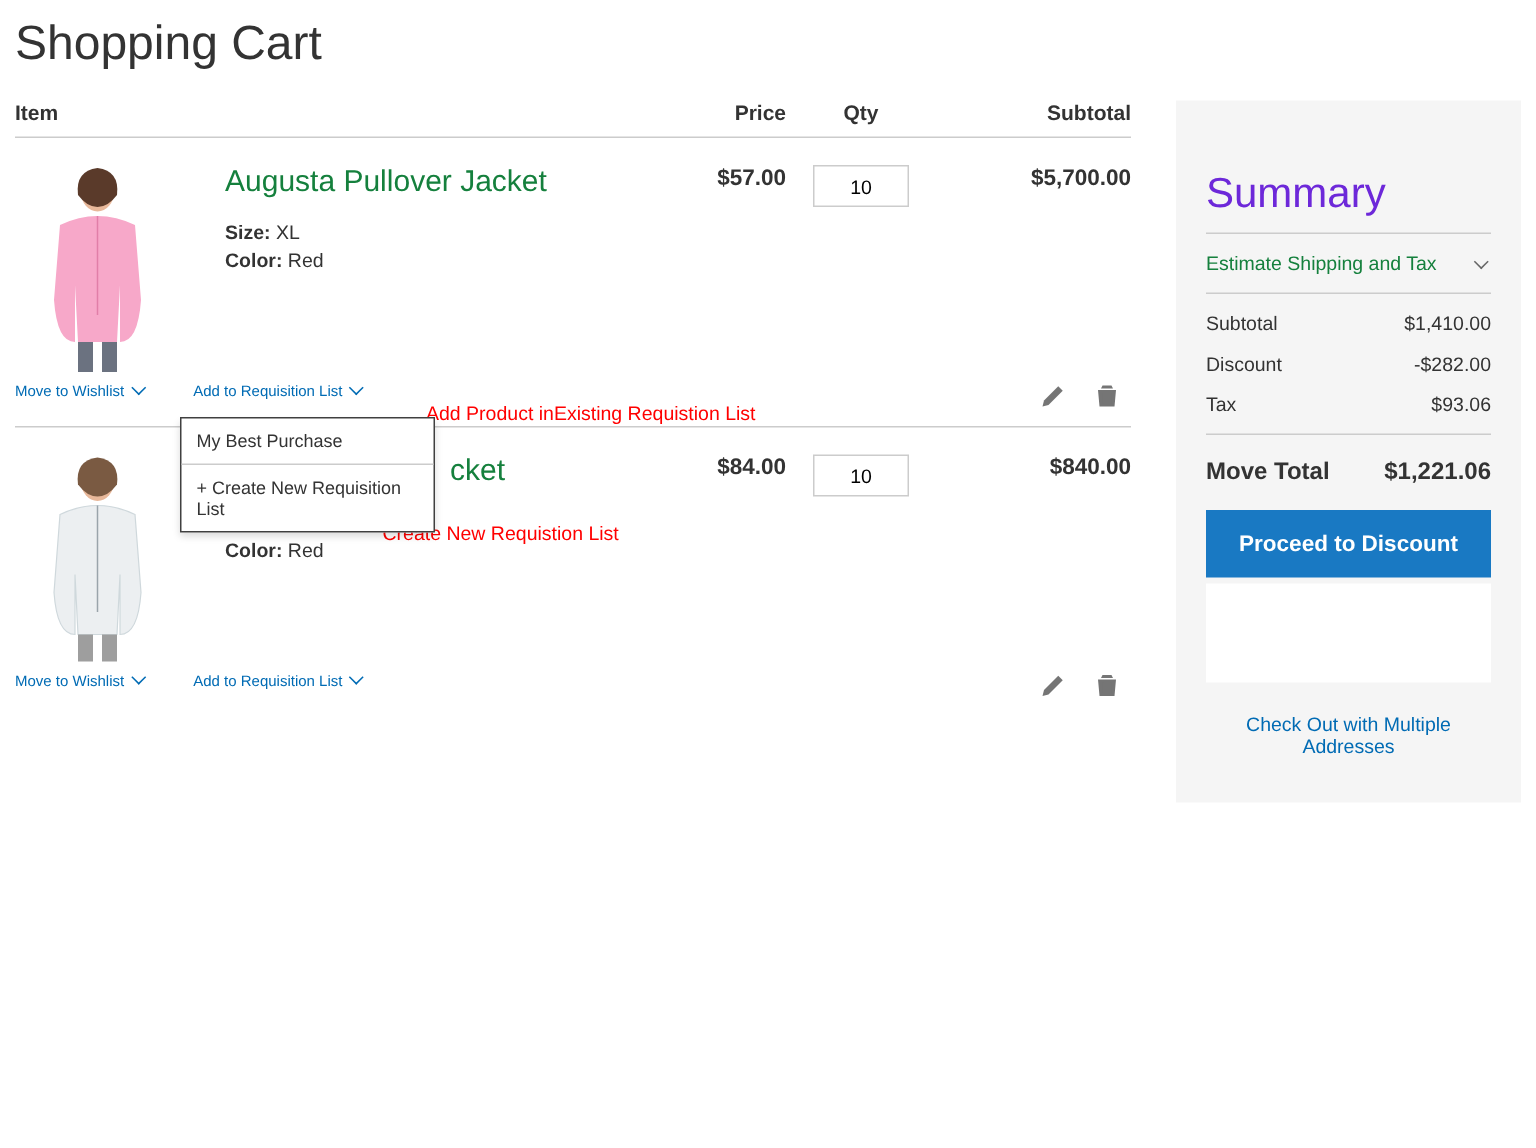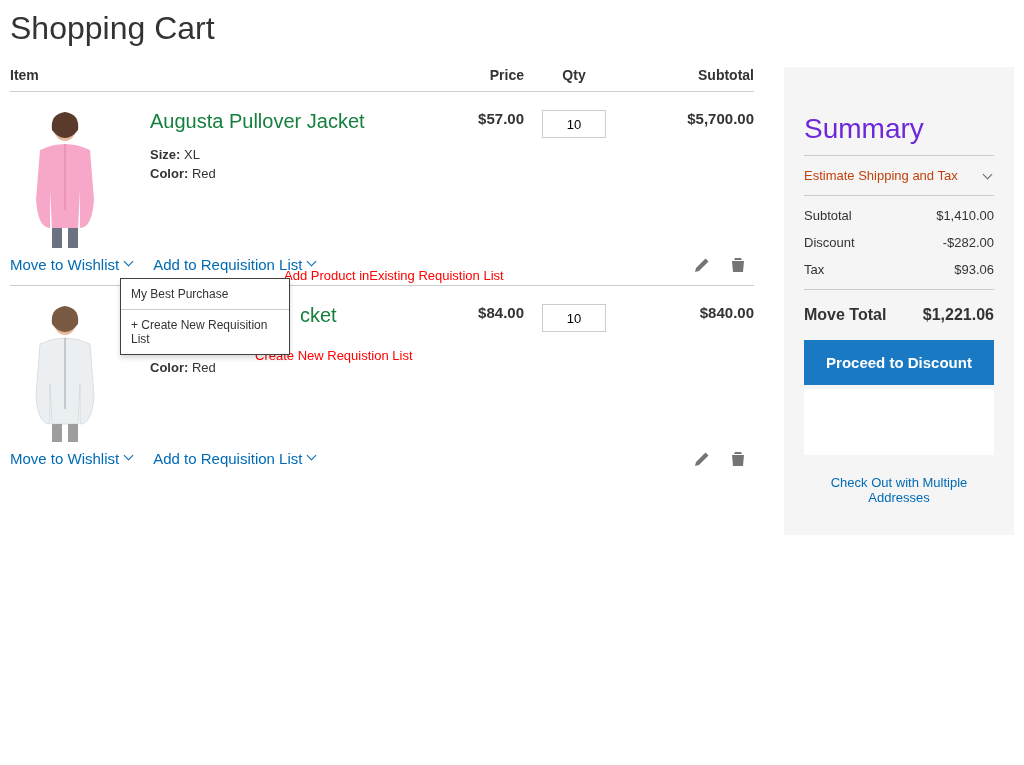--- a/index.html
+++ b/index.html
@@ -20,40 +20,40 @@
   .thumb svg { width: 90px; height: 140px; }
   .item-info { flex: 1; padding-left: 30px; }
   .item-name { font-size: 20px; font-weight: 400; color: #15803d; margin-bottom: 14px; }
   .attr-line { font-size: 13px; margin-bottom: 4px; }
   .attr-line b { font-weight: 700; }
   .nums { display:flex; align-items:flex-start; }
   .price-val { width: 110px; text-align: right; font-weight: 700; font-size: 15px; }
   .qty-cell { width:100px; text-align:center; }
   .qty-input { width: 64px; height: 28px; text-align: center; border: 1px solid #ccc; font-size: 13px; }
   .sub-val { width: 130px; text-align: right; font-weight: 700; font-size: 15px; }
-  .row-actions { display: flex; align-items: flex-end; padding: 6px 0 2px 0; font-size: 15px; }
+  .row-actions { display: flex; align-items: flex-start; padding: 6px 0 2px 0; font-size: 10px; gap: 12px; }
   .link-action { color: #006bb4; display: inline-flex; align-items: center; gap: 6px; cursor: pointer; margin-right: 18px; position: relative; }
   .chev { width: 10px; height: 10px; display:inline-block; }
   .chev::before { content:''; display:block; width:6px; height:6px; border-right:1.5px solid #006bb4; border-bottom:1.5px solid #006bb4; transform: rotate(45deg); margin-top:-2px; }
   .row-icons { margin-left: auto; display:flex; gap: 20px; padding-right: 8px; }
   .icon-btn { width: 16px; height: 16px; color: #757575; cursor: pointer; }
   .dropdown { position:absolute; top: 24px; left: 110px; width: 170px; background:#fff; border:1px solid #404040; box-shadow:0 3px 5px rgba(0,0,0,.15); font-size:12px; color:#333; z-index:10; }
   .dropdown-item { padding: 8px 10px; cursor:pointer; }
   .dropdown-sep { border-top:1px solid #ccc; }
   .annot { position:absolute; color: #ff0000; font-size: 13px; pointer-events:none; }
   .annot-arrow-up { width:10px; height:16px; }
   .annot-arrow-up::before { content:''; display:block; width:0; height:0; border-left:5px solid transparent; border-right:5px solid transparent; border-bottom:8px solid #ff0000; margin:0 auto; }
   .annot-arrow-up::after { content:''; display:block; width:1.5px; height:8px; background:#ff0000; margin:0 auto; }
   .annot-arrow-down { width:10px; height:16px; }
   .annot-arrow-down::before { content:''; display:block; width:1.5px; height:8px; background:#ff0000; margin:0 auto; }
   .annot-arrow-down::after { content:''; display:block; width:0; height:0; border-left:5px solid transparent; border-right:5px solid transparent; border-top:8px solid #ff0000; margin:0 auto; }
   
   .summary-title { font-size: 28px; font-weight:300; color:#6d28d9; margin-bottom:10px;margin-top:28px; }
   .summary-sep { border-top:1px solid #ccc; margin: 6px 0; }
-  .est-row { display:flex; justify-content:space-between; align-items:center; color:#c2410c; font-size:13px; padding:6px 0; cursor:pointer; }
+  .est-row { display:flex; justify-content:space-between; align-items:center; color:#15803d; font-size:13px; padding:6px 0; cursor:pointer; }
   .est-chev { width:10px; height:10px; }
   .est-chev::before { content:''; display:block; width:6px; height:6px; border-right:1.5px solid #666; border-bottom:1.5px solid #666; transform: rotate(45deg); }
   .sum-line { display:flex; justify-content:space-between; font-size:13px; color:#333; padding:6px 0; }
   .sum-total { display:flex; justify-content:space-between; font-size:16px; font-weight:700; padding:10px 0 16px 0; }
   .proceed-btn { width:100%; background:#1979c3; color:#fff; border:none; padding:14px 0; font-size:15px; font-weight:600; cursor:pointer; }
   .white-block { background:#fff; height:66px; margin-top:4px; }
   .multi-link { text-align:center; color:#006bb4; font-size:13px; margin-top:20px; cursor:pointer; }
 </style>
 </head>
 <body>

